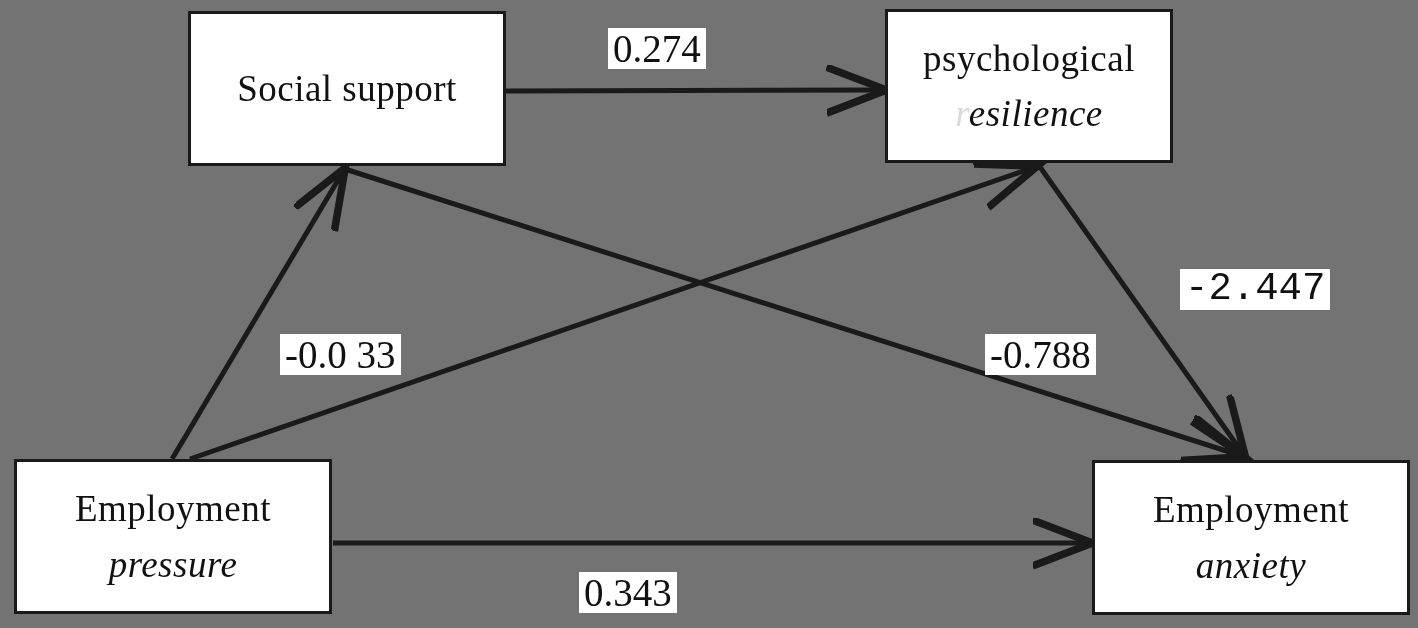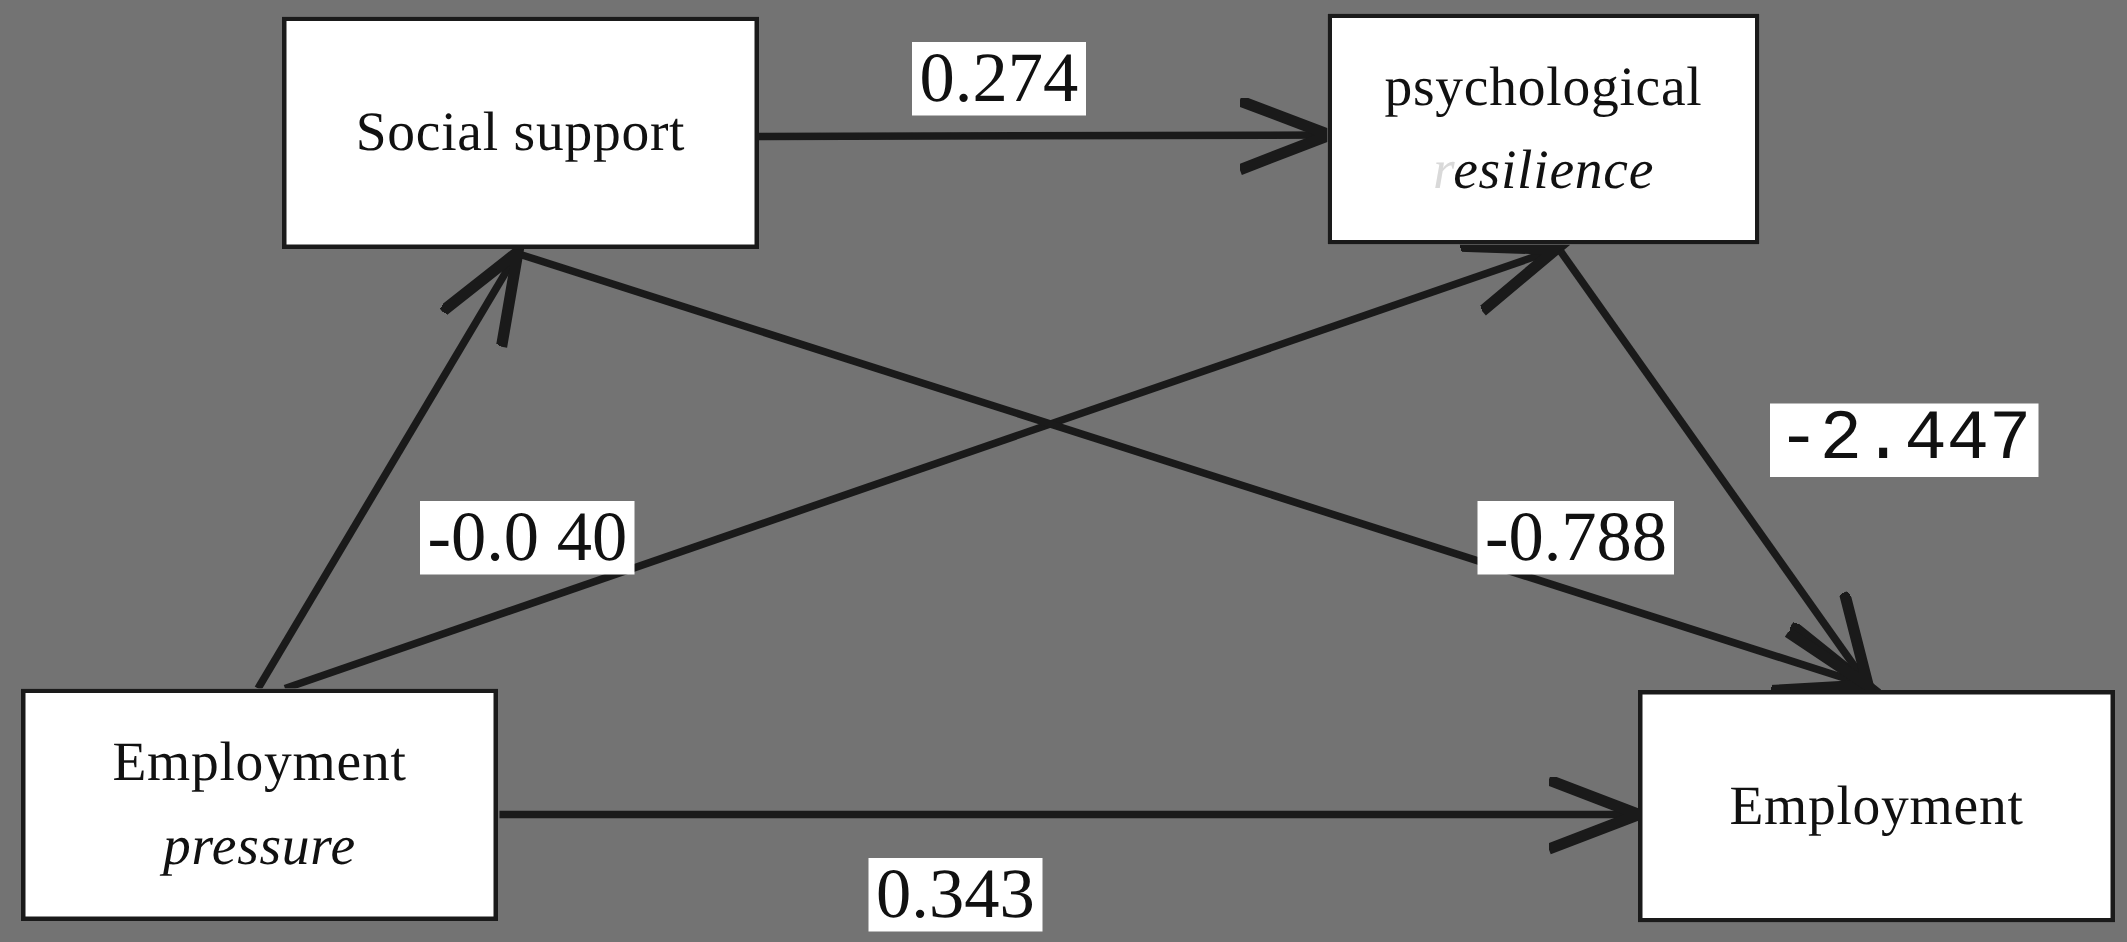--- a/index.html
+++ b/index.html
@@ -51,21 +51,21 @@
     margin-top: 10px;
     font-style: italic;
   }
   .faded-glyph {
     color: #d9d9d9;
   }
   .edge-label {
     position: absolute;
     color: #111111;
     font-family: "Liberation Serif", "DejaVu Serif", serif;
-    font-size: 47px;
+    font-size: 39px;
     line-height: 1;
     white-space: pre;
     background: #ffffff;
     padding: 1px 5px;
     z-index: 4;
   }
 </style>
 </head>
 <body>
 
@@ -100,26 +100,27 @@
     <span class="line2"><span class="faded-glyph">r</span><span>esilience</span></span>
   </div>
 
   <div class="node-box" style="left:14px; top:459px; width:318px; height:155px;">
     <span class="line1">Employment</span>
     <span class="line2">pressure</span>
   </div>
 
   <div class="node-box" style="left:1092px; top:460px; width:318px; height:155px;">
     <span class="line1">Employment</span>
+    <span class="line2">anxiety</span>
   </div>
 
   <div class="edge-label" style="left:608px; top:28px;">0.274</div>
 
 
-  <div class="edge-label" style="left:280px; top:334px;">-0.0 40</div>
+  <div class="edge-label" style="left:280px; top:334px;">-0.0 33</div>
 
   <div class="edge-label" style="left:985px; top:334px;">-0.788</div>
 
   <div class="edge-label" style="left:1180px; top:269px;font-family:Liberation Mono, monospace;">-2.447</div>
 
   <div class="edge-label" style="left:579px; top:572px;">0.343</div>
 
 </div>
 
 </body></html>

